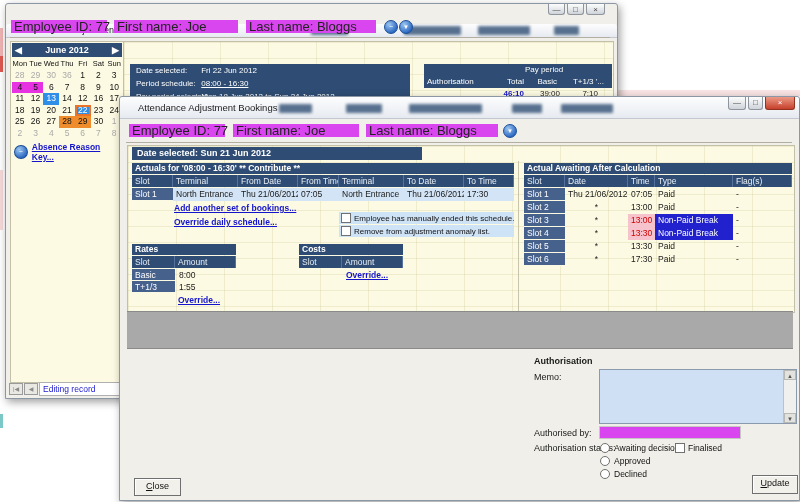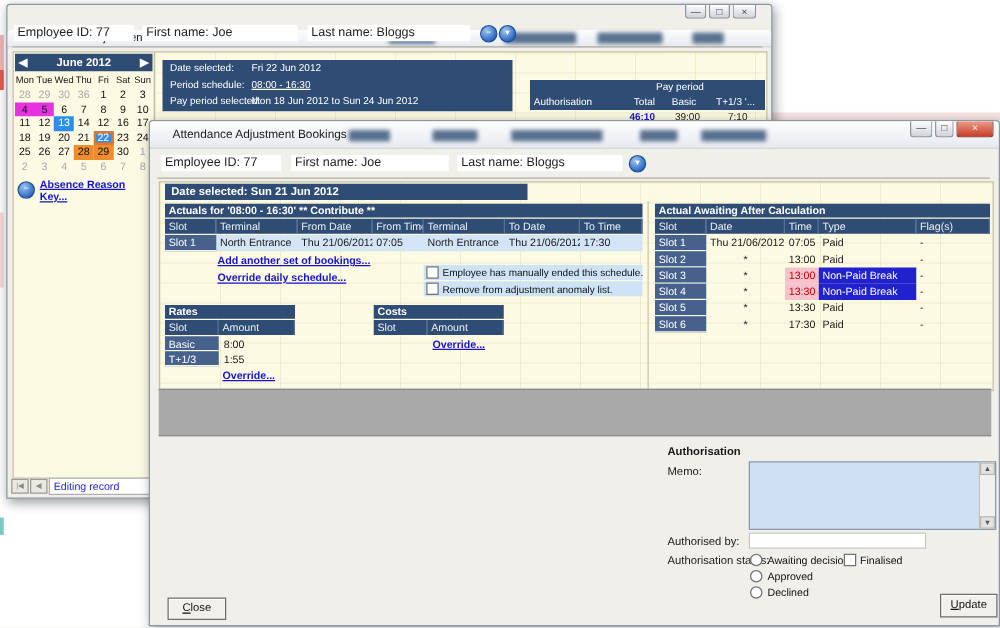--- a/index.html
+++ b/index.html
@@ -12,21 +12,21 @@
           box-shadow:2px 3px 9px rgba(0,0,0,.38);border-radius:3px 3px 0 0;}
   .titlebar{position:absolute;left:0;right:0;top:0;background:linear-gradient(#fdfdfe,#e6eaf0);
             border-bottom:1px solid #c2c8d0;border-radius:3px 3px 0 0;}
   .title-text{position:absolute;left:18px;top:2px;font-size:9.5px;color:#1c1c1c;white-space:nowrap;}
   .blob{position:absolute;height:9px;background:#3d5a7d;filter:blur(1.5px);opacity:.85;border-radius:1px;}
   .winbtn{position:absolute;border:1px solid #8f959e;border-radius:0 0 3px 3px;border-top:none;
           background:linear-gradient(#fdfdfd,#cfd4da);font-size:8px;text-align:center;color:#444;
           line-height:11px;box-sizing:border-box;}
   .winbtn.red{background:linear-gradient(#ec9a86,#c6402b);color:#fff;border-color:#93321f;}
 
-  .field{position:absolute;background:#ffffff;height:13px;line-height:13px;font-size:10px;color:#222;
+  .field{position:absolute;background:#d946ef;height:13px;line-height:13px;font-size:13px;color:#222;
          padding:0 3px;white-space:nowrap;box-sizing:border-box;}
   .circle-icon{position:absolute;width:12px;height:12px;border-radius:50%;
          background:radial-gradient(circle at 35% 30%,#9cc6ef,#2a67c2 75%);
          color:#fff;font-size:7px;line-height:12px;text-align:center;border:1px solid #1d4e97;box-sizing:content-box;}
   .sep{position:absolute;height:1px;background:#b2afa2;}
 
   
   .ypanel{position:absolute;background-color:#fdfae3;border:1px solid #c4c0a8;
           background-image:
             linear-gradient(to right, rgba(185,175,115,.20) 1px, transparent 1px),
@@ -190,21 +190,21 @@
         <div class="cal-cell dim">8</div>
       </div>
     <div class="abs" style="left:3px;top:100px;display:flex;align-items:center;">
       <span class="circle-icon" style="position:static;margin-right:4px;"><span>−</span></span>
       <span class="link" style="font-size:8.5px;">Absence Reason Key...</span>
     </div>
   </div>
 
   <div class="ypanel" style="left:117px;top:37px;width:489px;height:340px;">
 
-    <div class="navy abs" style="left:6px;top:6px;width:280px;height:41px;">
+    <div class="navy abs" style="left:6px;top:22px;width:280px;height:41px;">
       <div class="info-row">
         <span class="info-label">Date selected:</span>
         <span>Fri 22 Jun 2012</span>
       </div>
       <div class="info-row">
         <span class="info-label">Period schedule:</span>
         <span style="text-decoration:underline;cursor:pointer;">08:00 - 16:30</span>
       </div>
       <div class="info-row">
         <span class="info-label">Pay period selected:</span>

